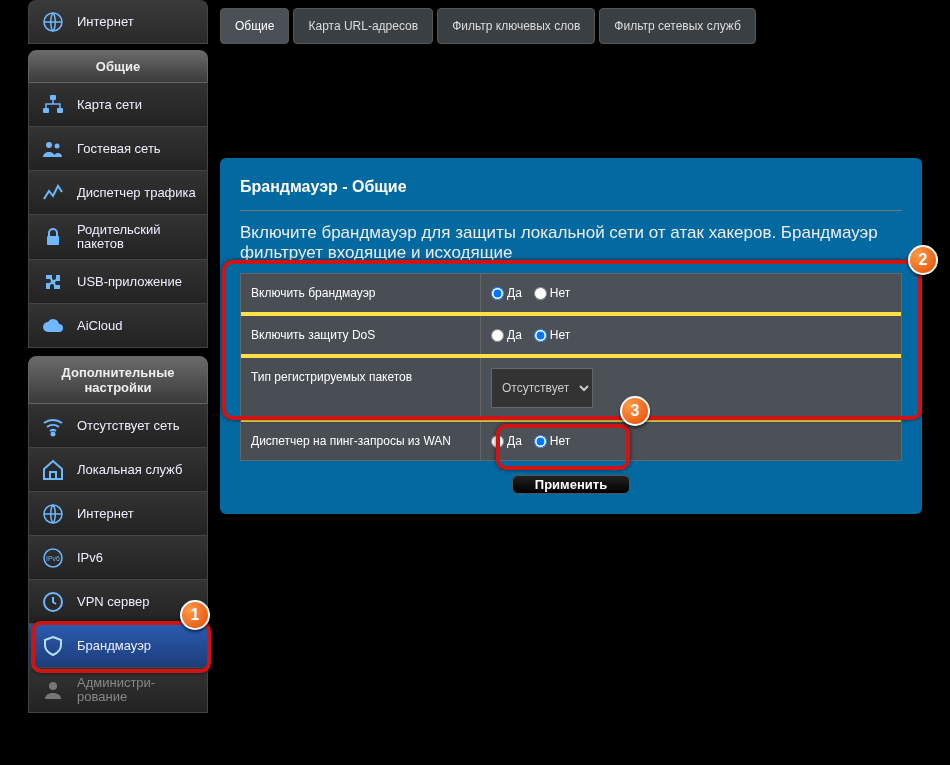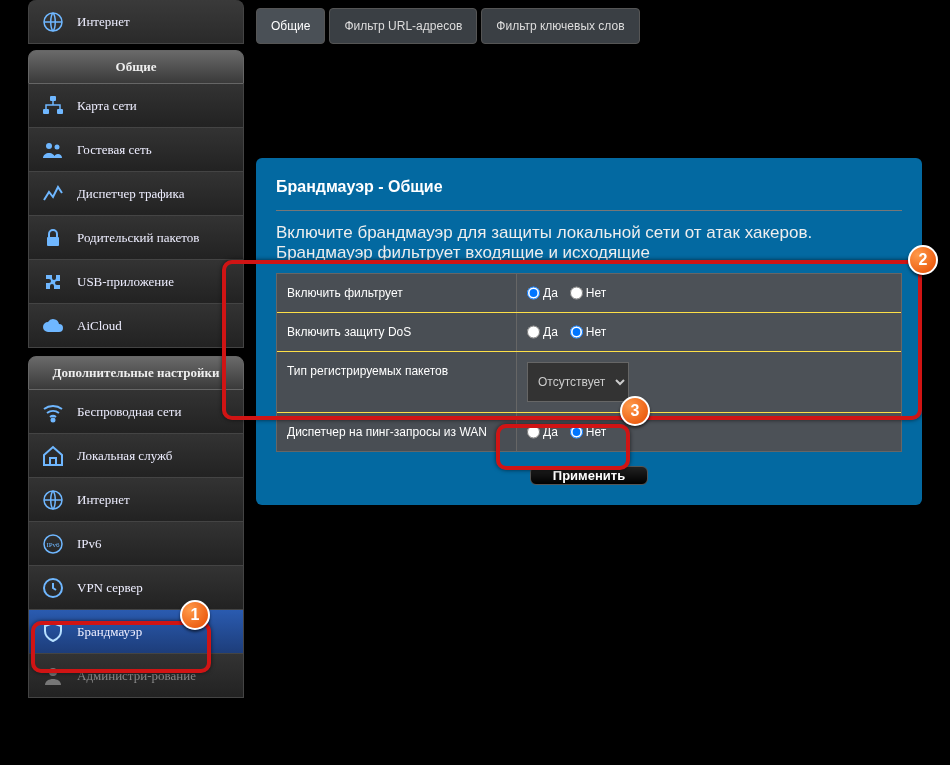--- a/index.html
+++ b/index.html
@@ -10,21 +10,21 @@
     color: #fff;
     width: 950px;
     height: 765px;
     overflow: hidden;
   }
   .app {
     display: flex;
     padding: 0 28px 20px 28px;
   }
   
-  .sidebar { width: 216px; flex-shrink: 0; font-family: Liberation Serif, serif; }
+  .sidebar { width: 180px; flex-shrink: 0; }
   .sidebar-header {
     background: linear-gradient(#6a6a6a, #3a3a3a);
     font-weight: bold;
     text-align: center;
     padding: 8px 4px;
     border-radius: 8px 8px 0 0;
     border: 1px solid #666;
     color: #eee;
   }
   .sidebar-item {
@@ -82,41 +82,41 @@
   .panel-desc {
     font-size: 17px;
     color: #eee;
     margin-bottom: 10px;
   }
   .settings {
     border: 1px solid #666;
   }
   .row {
     display: flex;
-    border-top: 1px solid #fde047;
+    border-top: 4px solid #fde047;
   }
   .row:first-child { border-top: none; }
   .cell-label {
     width: 240px;
     padding: 12px 10px;
     font-size: 12px;
     color: #fff;
     background: #494e54;
     border-right: 1px solid #666;
   }
   .cell-value {
     flex: 1;
     padding: 10px;
     font-size: 12px;
     background: #4c5157;
     display: flex;
     align-items: center;
     gap: 6px;
   }
-  .cell-value label { display: inline-flex; gap:3px; margin-right:6px;}
+  .cell-value label { display: inline-flex; align-items:center; gap:3px; margin-right:6px;}
   select.dark {
     background: #333;
     color: #ccc;
     border: 1px solid #666;
     padding: 11px 6px;
     font-size: 12px;
   }
   .apply-wrap { text-align: center; margin-top: 14px; }
   .apply-btn {
     background: linear-gradient(#222, #000);
@@ -231,21 +231,21 @@
     <div style="height:8px"></div>
 
     <div class="sidebar-header">Дополнительные настройки</div>
     <div class="sidebar-item">
       <span class="icon">
           <svg viewBox="0 0 24 24" fill="none" stroke="#6fb7ff" stroke-width="2">
             <path d="M3 9a15 15 0 0118 0M6 13a10 10 0 0112 0M9 17a5 5 0 016 0"></path>
             <circle cx="12" cy="20" r="1.5" fill="#6fb7ff"></circle>
           </svg>
         </span>
-      <span class="label">Беспроводная сети</span>
+      <span class="label">Отсутствует сеть</span>
     </div>
     <div class="sidebar-item">
       <span class="icon">
           <svg viewBox="0 0 24 24" fill="none" stroke="#6fb7ff" stroke-width="2">
             <path d="M3 11l9-8 9 8v10H3z"></path>
             <path d="M9 21v-7h6v7"></path>
           </svg>
         </span>
       <span class="label">Локальная служб</span>
     </div>
@@ -291,31 +291,32 @@
             <path d="M4 21c0-4 4-6 8-6s8 2 8 6"></path>
           </svg>
         </span>
       <span class="label">Администри-рование</span>
     </div>
   </div>
 
   <div class="main">
     <div class="tabs">
       <div class="tab active">Общие</div>
-      <div class="tab">Фильтр URL-адресов</div>
+      <div class="tab">Карта URL-адресов</div>
       <div class="tab">Фильтр ключевых слов</div>
+      <div class="tab">Фильтр сетевых служб</div>
     </div>
 
     <div class="panel">
       <div class="panel-title">Брандмауэр - Общие</div>
       <div class="panel-desc">Включите брандмауэр для защиты локальной сети от атак хакеров. Брандмауэр фильтрует входящие и исходящие</div>
 
       <div class="settings">
         <div class="row">
-          <div class="cell-label">Включить фильтрует</div>
+          <div class="cell-label">Включить брандмауэр</div>
           <div class="cell-value">
             <label>
                 <input type="radio" name="r0" checked="" style="">
                 <span>Да</span>
               </label>
             <label>
                 <input type="radio" name="r0" style="">
                 <span>Нет</span>
               </label>
           </div>

